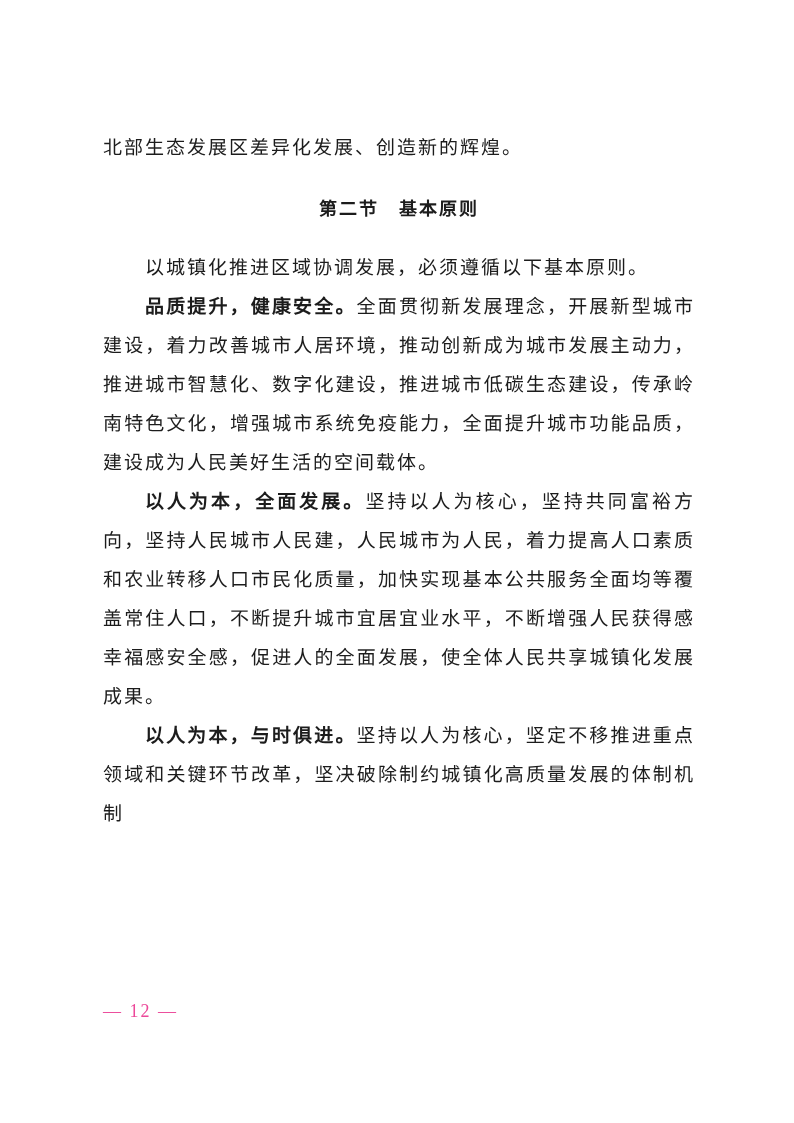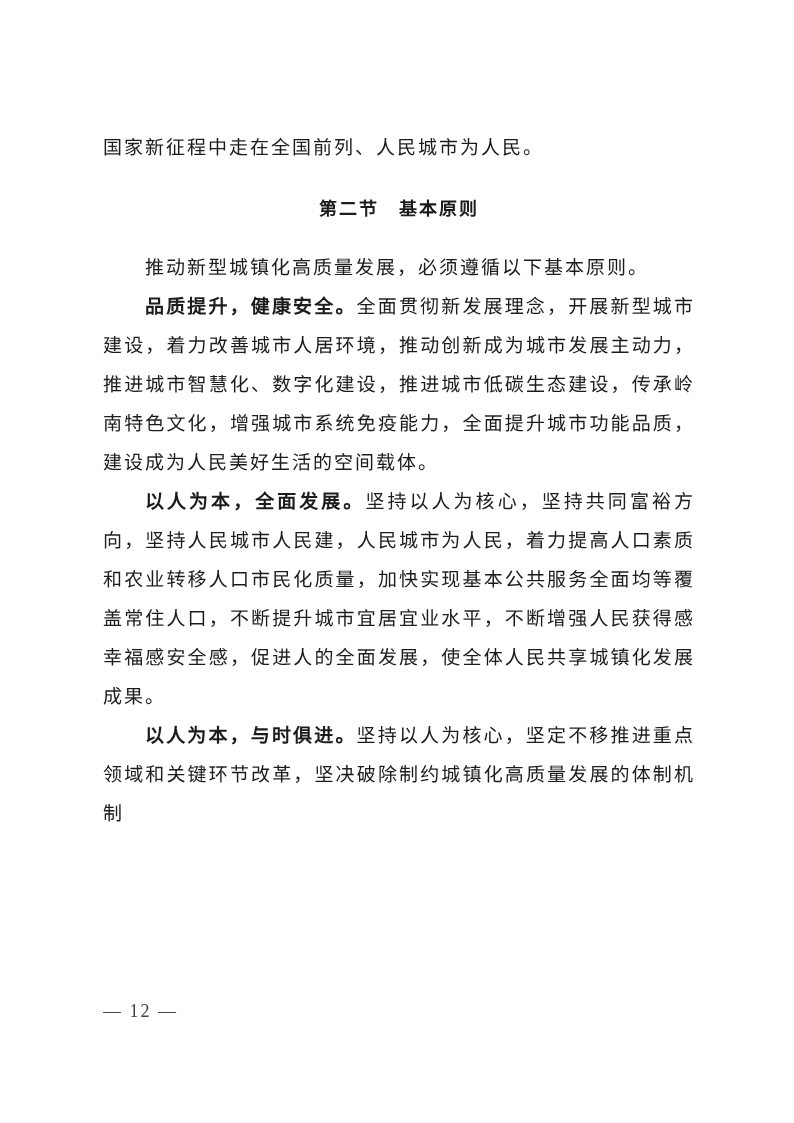--- a/index.html
+++ b/index.html
@@ -43,34 +43,34 @@
     font-weight: 700;
     text-align: center;
     letter-spacing: 2px;
   }
   .footer {
     position: absolute;
     left: 103px;
     top: 1001px;
     font-size: 18px;
     letter-spacing: 2px;
-    color: #404040;
+    color: #ec4899;
   }
 </style>
 </head>
 <body>
 
 <div class="page">
   <div class="content">
 
-    <p class="para no-indent">国家新征程中走在全国前列、人民城市为人民。</p>
+    <p class="para no-indent">北部生态发展区差异化发展、创造新的辉煌。</p>
 
     <h2 class="heading">第二节　基本原则</h2>
 
-    <p class="para">推动新型城镇化高质量发展，必须遵循以下基本原则。</p>
+    <p class="para">以城镇化推进区域协调发展，必须遵循以下基本原则。</p>
 
 
     <p class="para"><strong class="lead">品质提升，健康安全。</strong><span>全面贯彻新发展理念，开展新型城市建设，着力改善城市人居环境，推动创新成为城市发展主动力，推进城市智慧化、数字化建设，推进城市低碳生态建设，传承岭南特色文化，增强城市系统免疫能力，全面提升城市功能品质，建设成为人民美好生活的空间载体。</span></p>
 
     <p class="para"><strong class="lead">以人为本，全面发展。</strong><span>坚持以人为核心，坚持共同富裕方向，坚持人民城市人民建，人民城市为人民，着力提高人口素质和农业转移人口市民化质量，加快实现基本公共服务全面均等覆盖常住人口，不断提升城市宜居宜业水平，不断增强人民获得感幸福感安全感，促进人的全面发展，使全体人民共享城镇化发展成果。</span></p>
 
     <p class="para"><strong class="lead">以人为本，与时俱进。</strong><span>坚持以人为核心，坚定不移推进重点领域和关键环节改革，坚决破除制约城镇化高质量发展的体制机制</span></p>
 
   </div>
 

